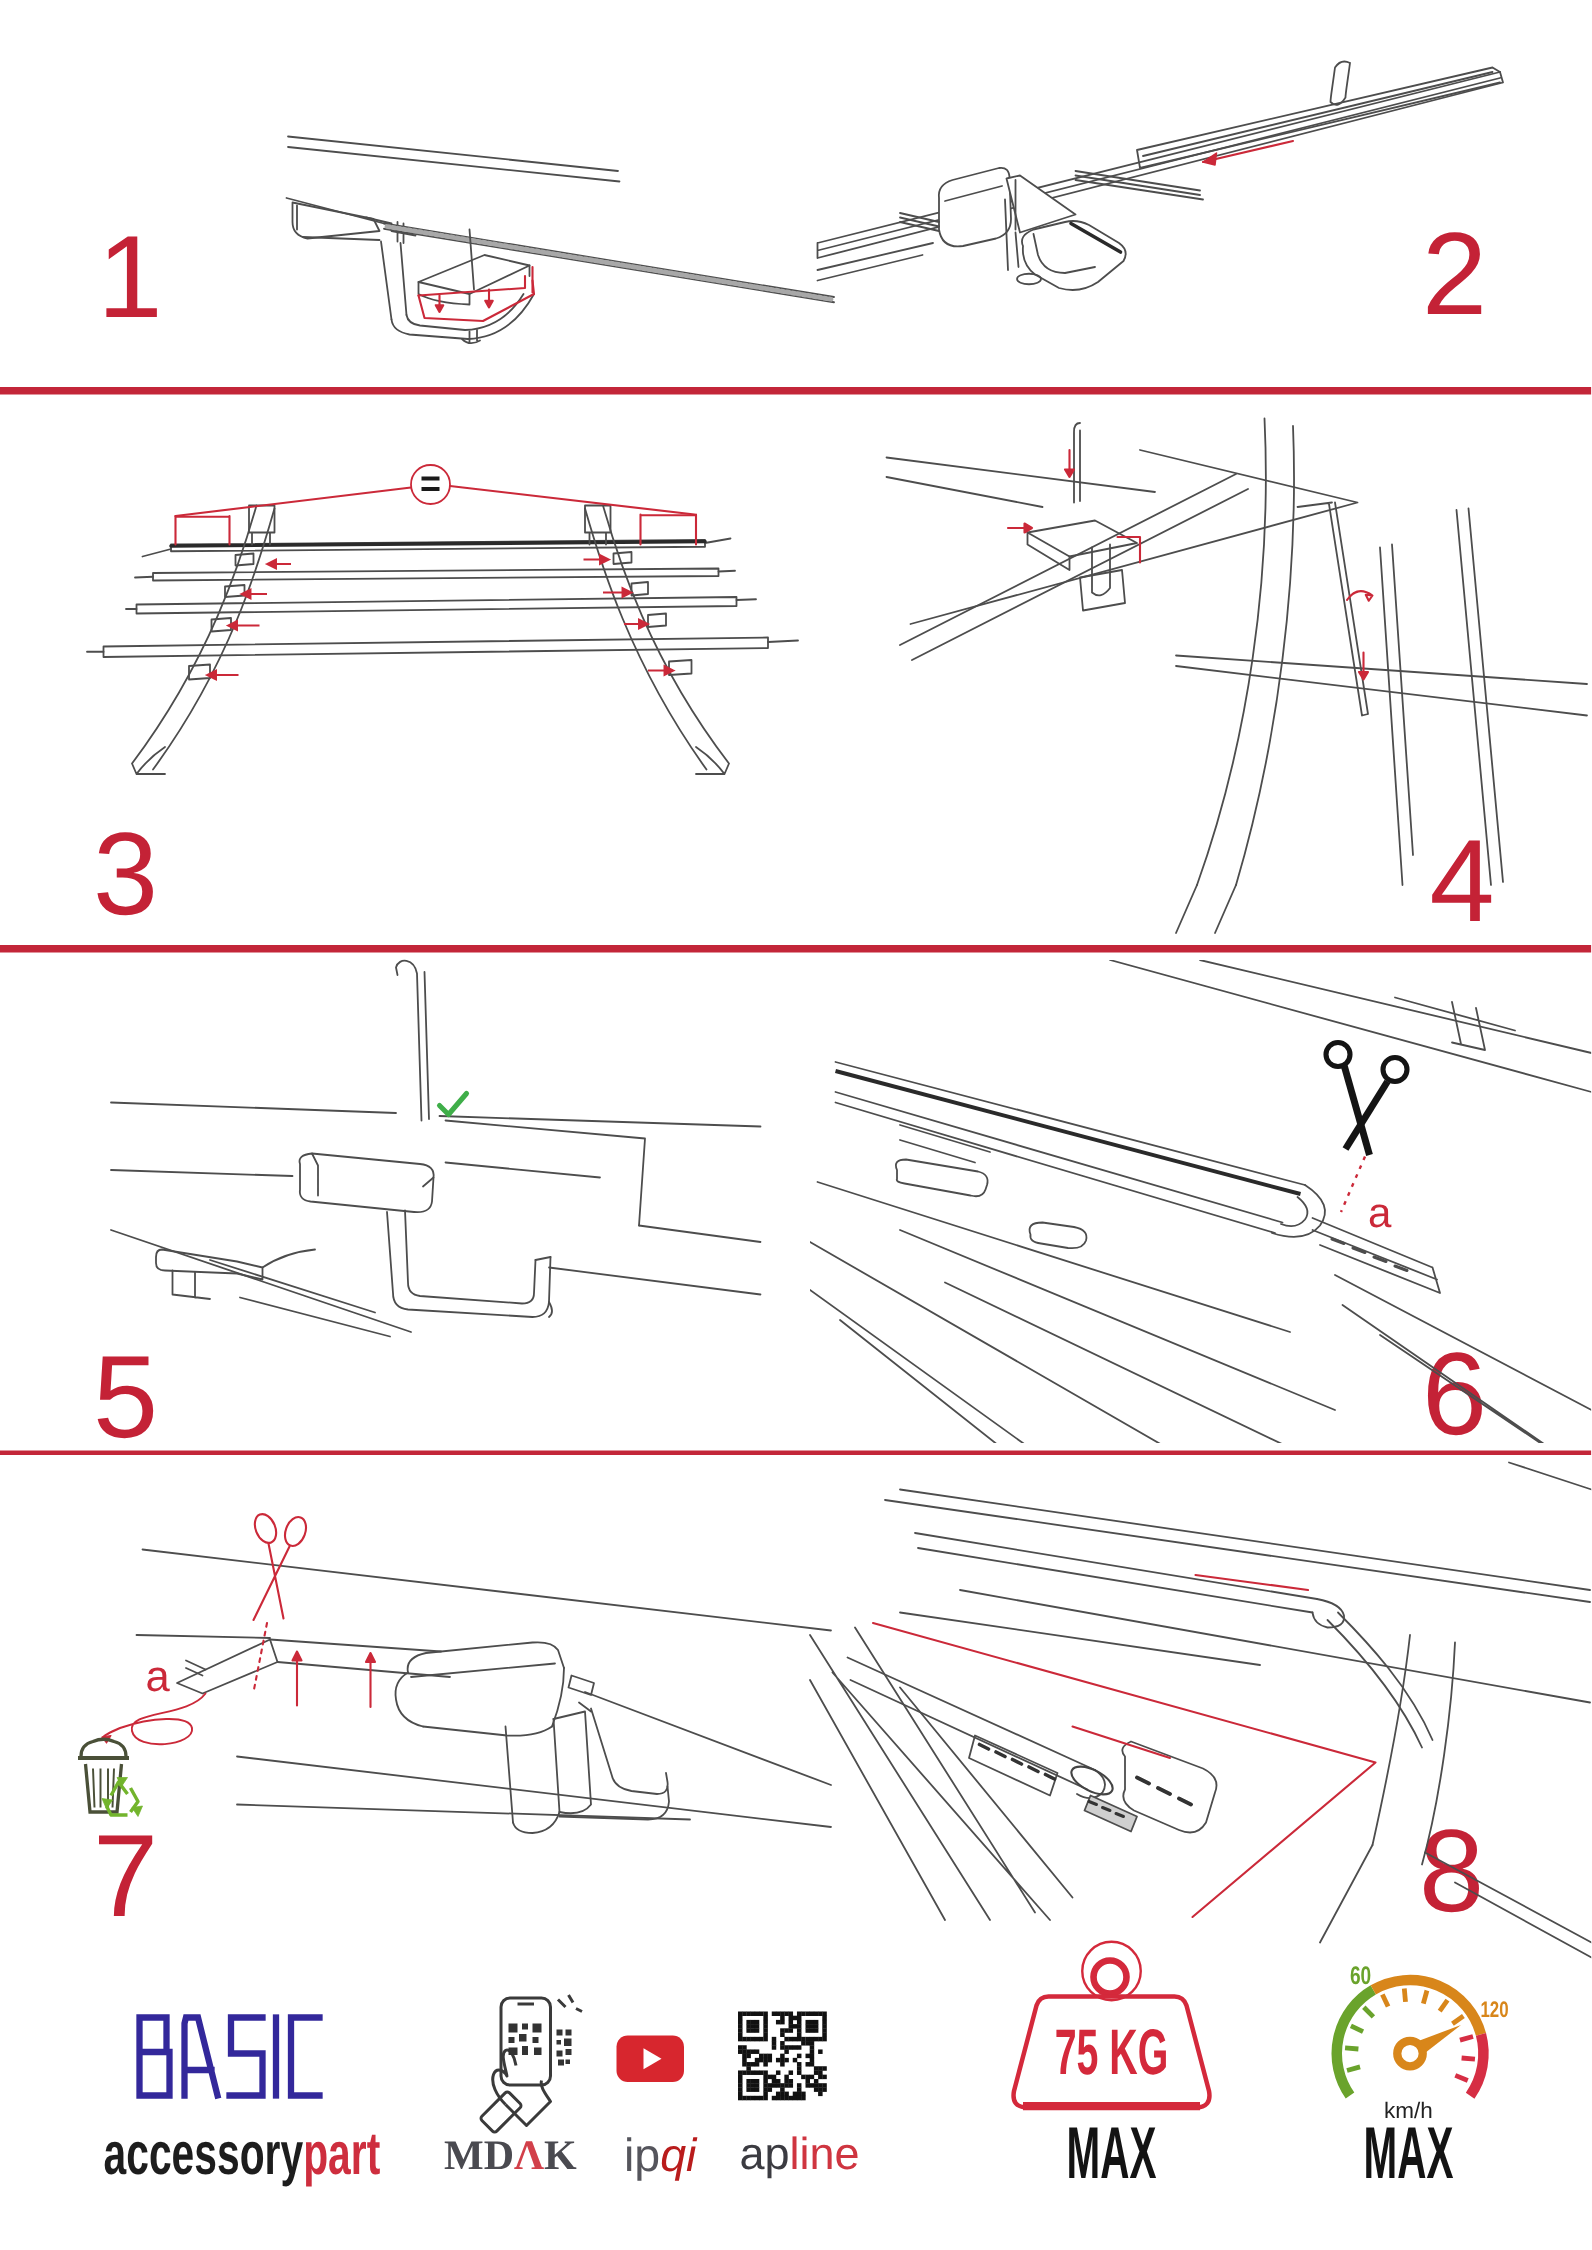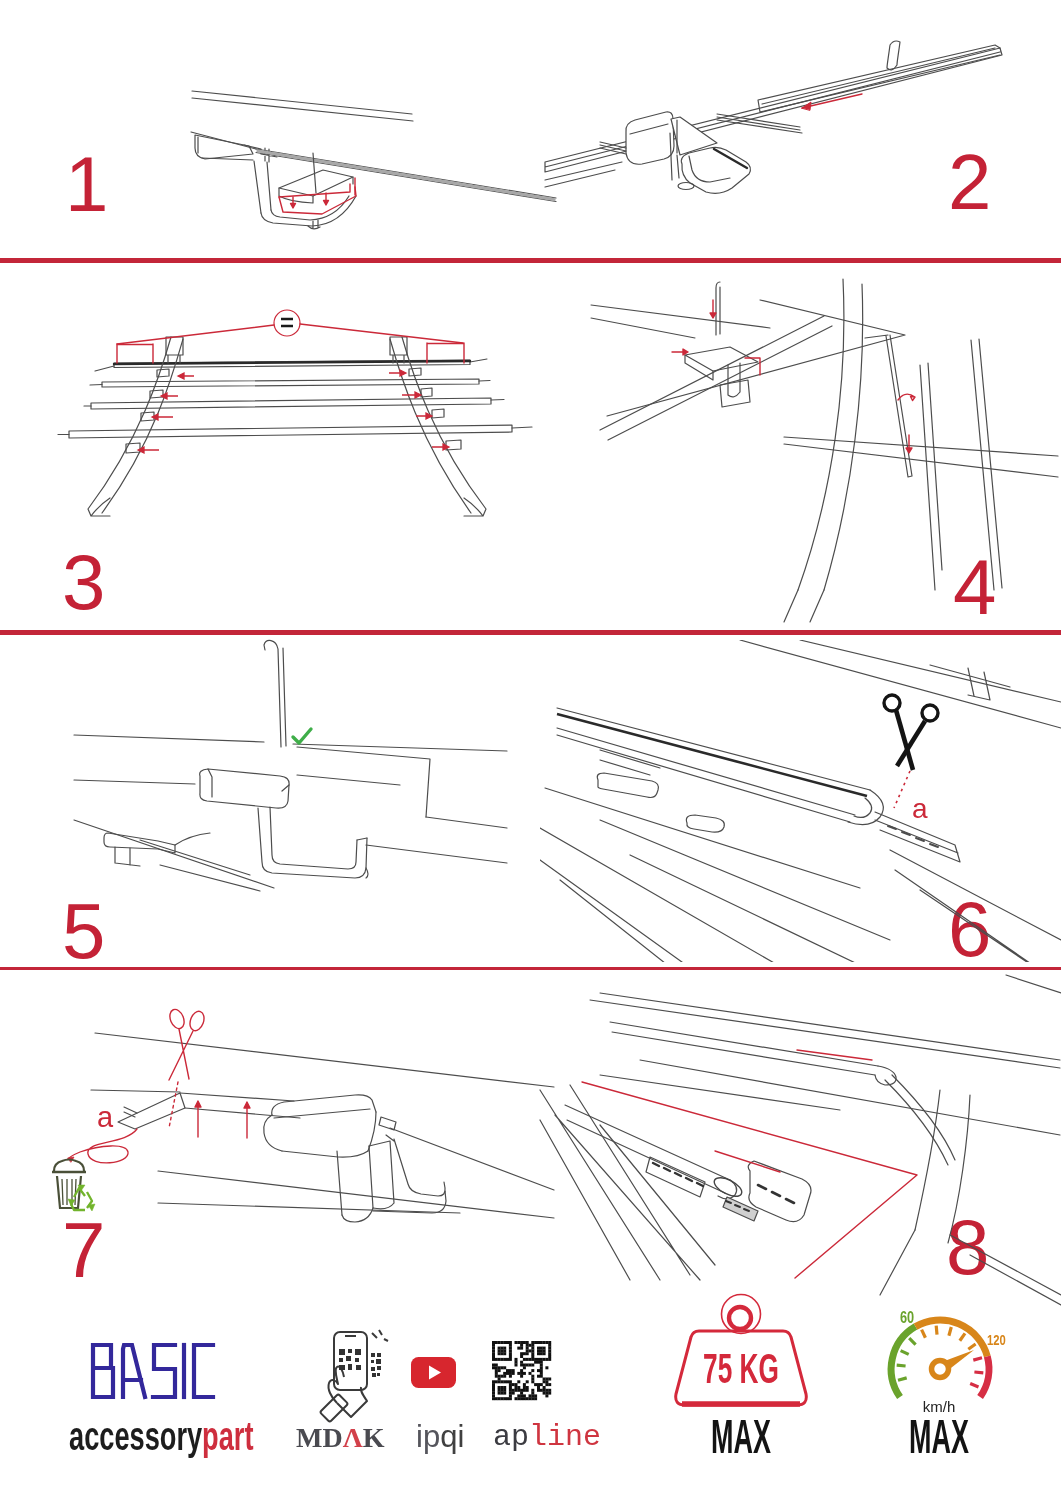--- a/index.html
+++ b/index.html
@@ -308,21 +308,21 @@
     <g stroke="#3a3a3a" stroke-width="2" fill="none">
       <path d="M57,8 L62,13 M64,5 L67,10 M69,14 L73,16"></path>
     </g>
   </svg>
   <div style="position:absolute;left:296px;top:1422px;font-size:28px;font-weight:600;color:#4a4a50;letter-spacing:0px;white-space:nowrap;font-family:Liberation Serif, serif;">MD<span style="color:#d2404a;">Λ</span>K</div>
 
   <svg style="left:411px;top:1357px;" width="45" height="31" viewBox="0 0 45 31">
     <rect x="0" y="0" width="45" height="31" rx="7.5" fill="#d7262e"></rect>
     <path d="M18,8.5 L18,22.5 L30,15.5 Z" fill="#ffffff"></path>
   </svg>
-  <div style="position:absolute;left:416px;top:1419px;font-size:31px;font-weight:400;color:#55555c;white-space:nowrap;">ip<span style="color:#404040;">qi</span></div>
+  <div style="position:absolute;left:416px;top:1419px;font-size:31px;font-weight:400;color:#55555c;white-space:nowrap;">ip<span style="color:#b91c1c;font-style:italic;">qi</span></div>
 
   <svg style="left:492px;top:1341px;" width="59" height="60" viewBox="0 0 59 60">
     <g fill="#111111">
         <rect x="0.0" y="0.0" width="3.0" height="3.0"></rect>
         <rect x="2.8" y="0.0" width="3.0" height="3.0"></rect>
         <rect x="5.6" y="0.0" width="3.0" height="3.0"></rect>
         <rect x="8.4" y="0.0" width="3.0" height="3.0"></rect>
         <rect x="11.2" y="0.0" width="3.0" height="3.0"></rect>
         <rect x="14.0" y="0.0" width="3.0" height="3.0"></rect>
         <rect x="16.9" y="0.0" width="3.0" height="3.0"></rect>
@@ -541,21 +541,21 @@
         <rect x="22.5" y="56.2" width="3.0" height="3.0"></rect>
         <rect x="25.3" y="56.2" width="3.0" height="3.0"></rect>
         <rect x="28.1" y="56.2" width="3.0" height="3.0"></rect>
         <rect x="30.9" y="56.2" width="3.0" height="3.0"></rect>
         <rect x="33.7" y="56.2" width="3.0" height="3.0"></rect>
         <rect x="36.5" y="56.2" width="3.0" height="3.0"></rect>
         <rect x="39.3" y="56.2" width="3.0" height="3.0"></rect>
         <rect x="42.1" y="56.2" width="3.0" height="3.0"></rect>
       </g>
   </svg>
-  <div style="position:absolute;left:493px;top:1420px;font-size:30px;font-weight:400;color:#3b3b41;white-space:nowrap;font-family:Liberation Mono, monospace;">ap<span style="color:#cf3540;">line</span></div>
+  <div style="position:absolute;left:493px;top:1420px;font-size:30px;font-weight:400;color:#3b3b41;white-space:nowrap;">ap<span style="color:#cf3540;">line</span></div>
 
   <svg style="left:660px;top:1295px;" width="160" height="125" viewBox="0 0 160 125">
     <g stroke="#d4293b" fill="none">
       <circle cx="81" cy="19" r="19.5" stroke-width="1.6"></circle>
       <circle cx="80" cy="23" r="11" stroke-width="4.4"></circle>
       <path stroke-width="3" stroke-linejoin="round" d="M39,36 L123,36 Q129,36 131,42 L146,99 Q148,110 137,110 L25,110 Q14,110 16,99 L31,42 Q33,36 39,36"></path>
       <path stroke-width="5.5" d="M22,109 L140,109"></path>
     </g>
     <text x="81" y="88" text-anchor="middle" font-family="Liberation Sans" font-size="43" font-weight="700" fill="#d4293b" transform="scale(0.61,1)" transform-origin="81 0">75 KG</text>
   </svg>

